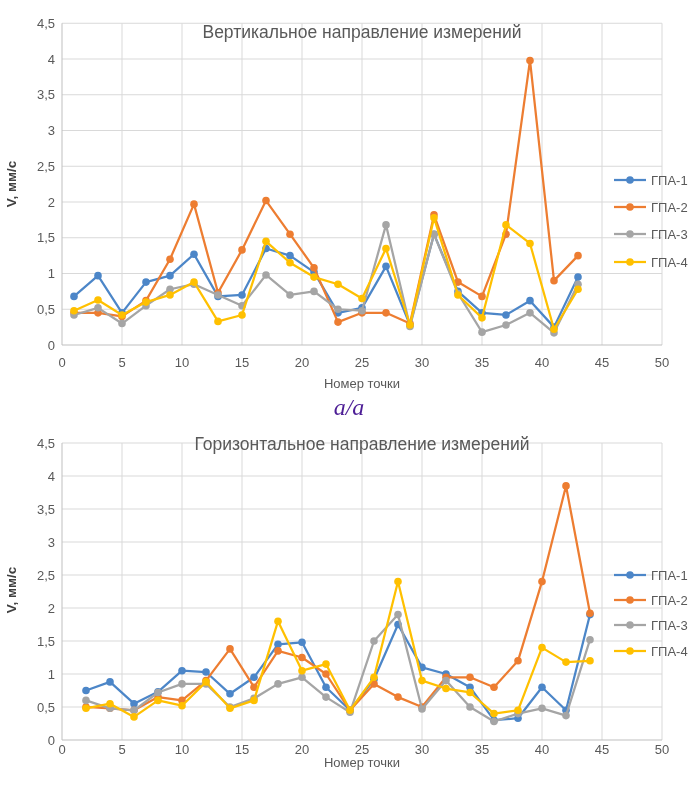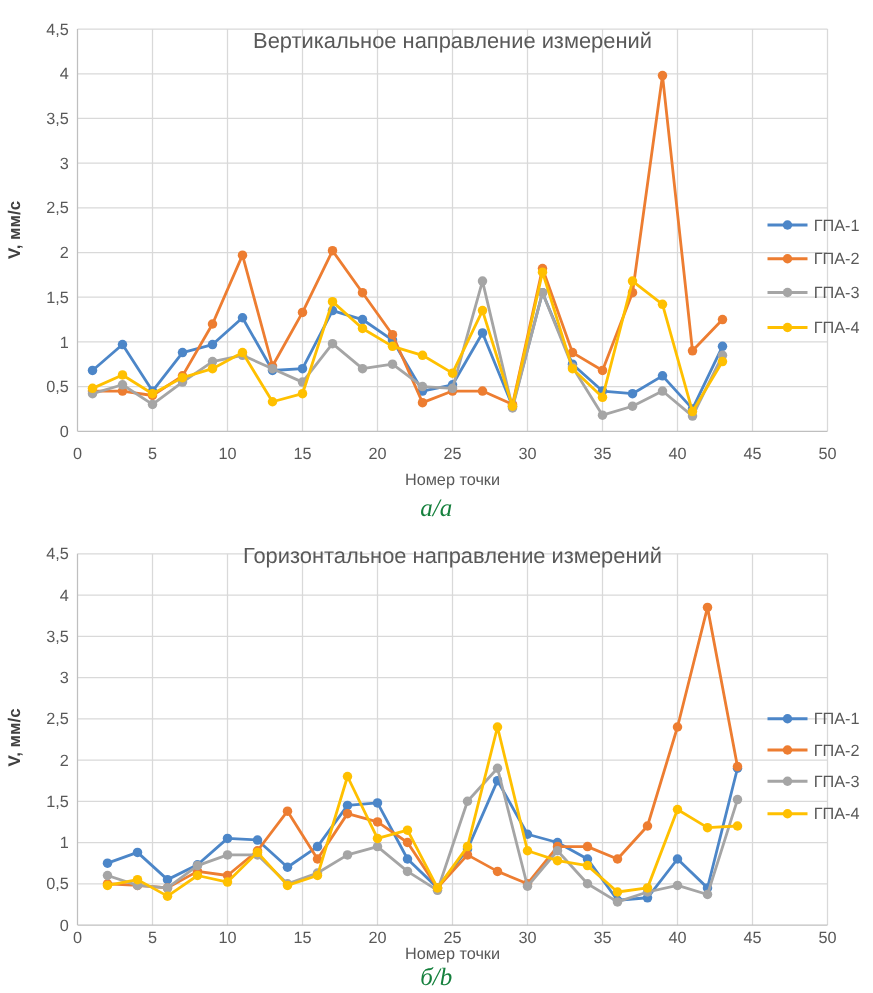--- a/index.html
+++ b/index.html
@@ -4,21 +4,21 @@
 <style>
   html,body{margin:0;padding:0;background:#ffffff;}
   body{width:698px;font-family:"Liberation Sans",sans-serif;}
   .figure{width:698px;background:#fff;}
   .chart-box{width:698px;}
   svg{display:block;}
   .tick{font-size:13px;fill:#595959;font-family:"Liberation Sans",sans-serif;}
   .title{font-size:17.5px;fill:#595959;font-family:"Liberation Sans",sans-serif;}
   .axis-label{font-size:13px;fill:#595959;font-family:"Liberation Sans",sans-serif;}
   .axis-label-bold{font-size:13.5px;font-weight:bold;fill:#404040;font-family:"Liberation Sans",sans-serif;}
-  .caption{text-align:center;font-family:"Liberation Serif","DejaVu Serif",serif;font-style:italic;font-size:20px;color:#15803d;}
+  .caption{text-align:center;font-family:"Liberation Serif","DejaVu Serif",serif;font-style:italic;font-size:24px;color:#4c1d95;}
   .caption-a{height:24px;line-height:22px;}
   .caption-b{height:22px;line-height:20px;}
 </style>
 </head>
 <body>
 
 <div class="figure">
   <div class="chart-box" id="chart-mount-0">
       <svg width="698" height="396" viewBox="0 0 698 396">
         <g>
@@ -359,14 +359,13 @@
             <text x="651" y="209.5" class="tick">ГПА-3</text>
           </g>
           <g>
             <line x1="614" y1="231" x2="646" y2="231" stroke="#FFC000" stroke-width="2.25"></line>
             <circle cx="630" cy="231" r="3.8" fill="#FFC000"></circle>
             <text x="651" y="235.5" class="tick">ГПА-4</text>
           </g>
         </g>
       </svg>
     </div>
-  <div class="caption caption-b">б/b</div>
 </div>
 
 </body></html>

